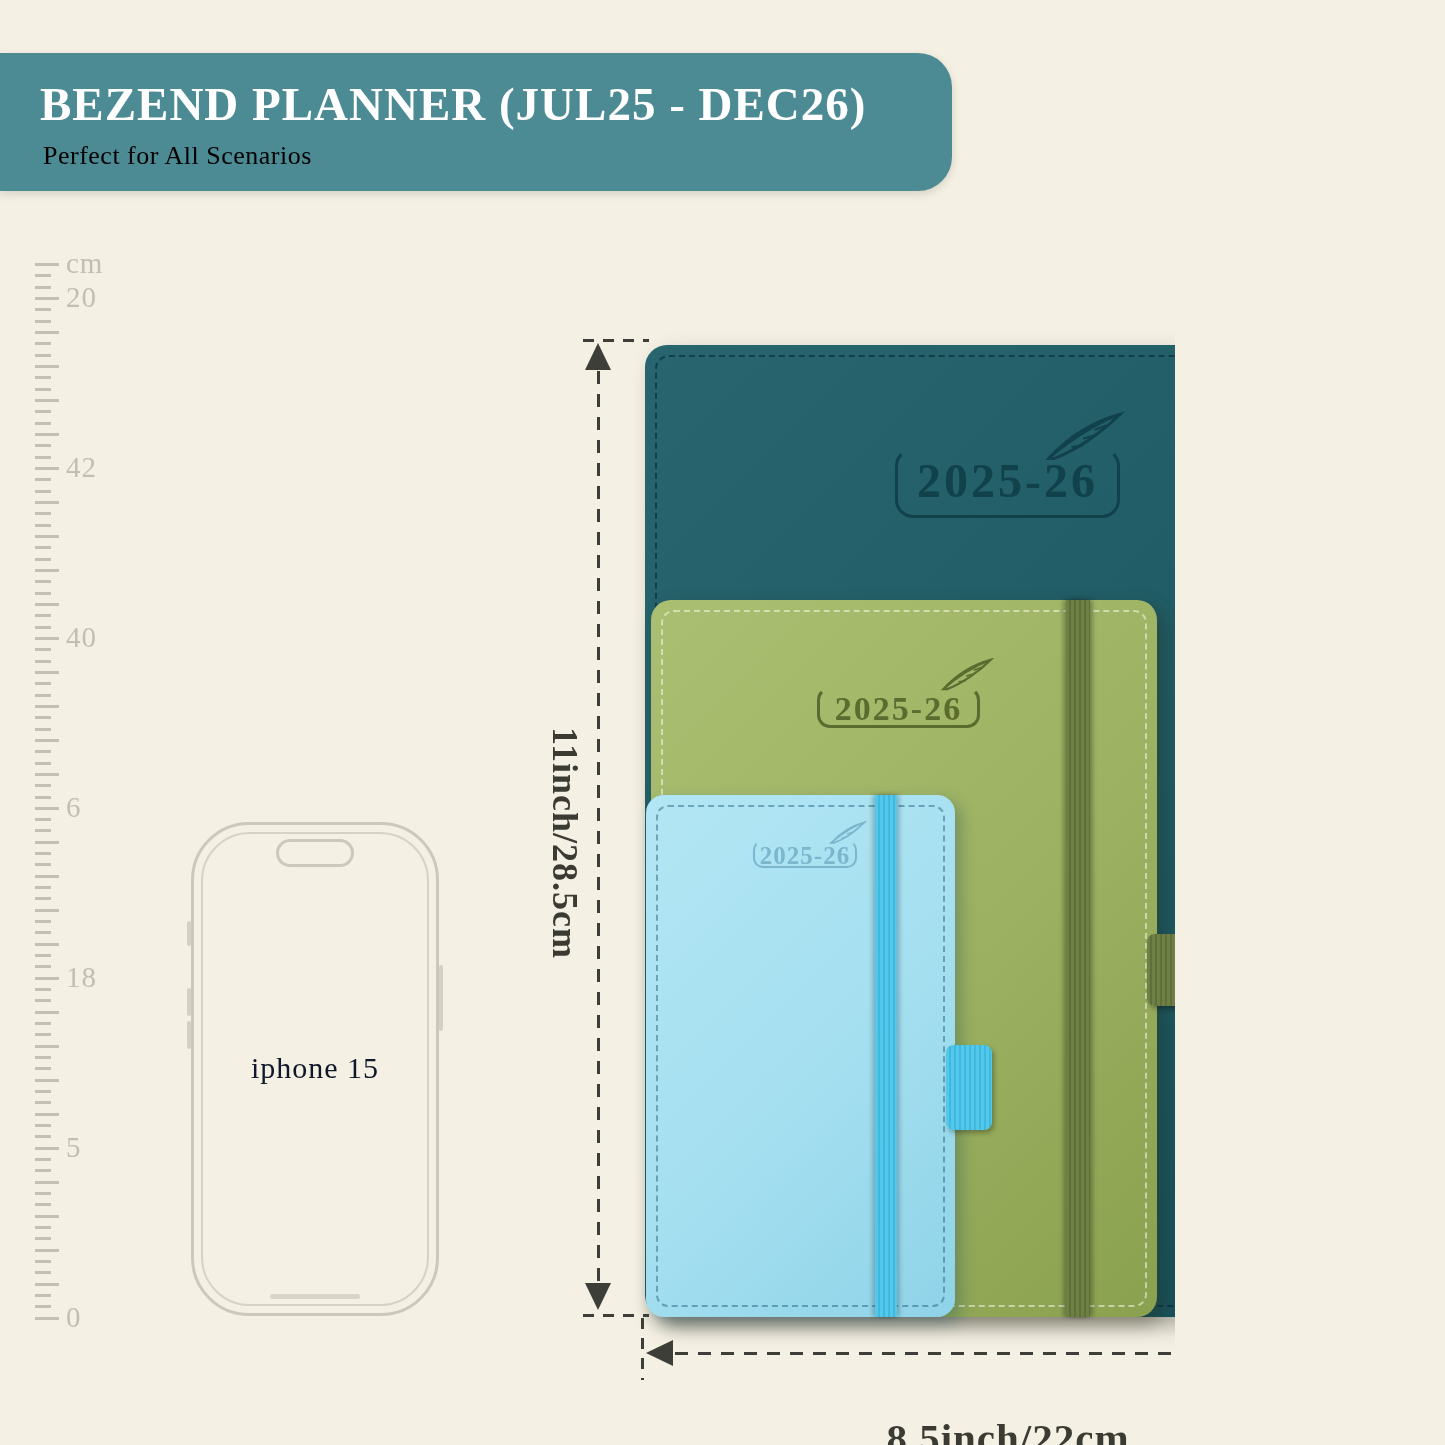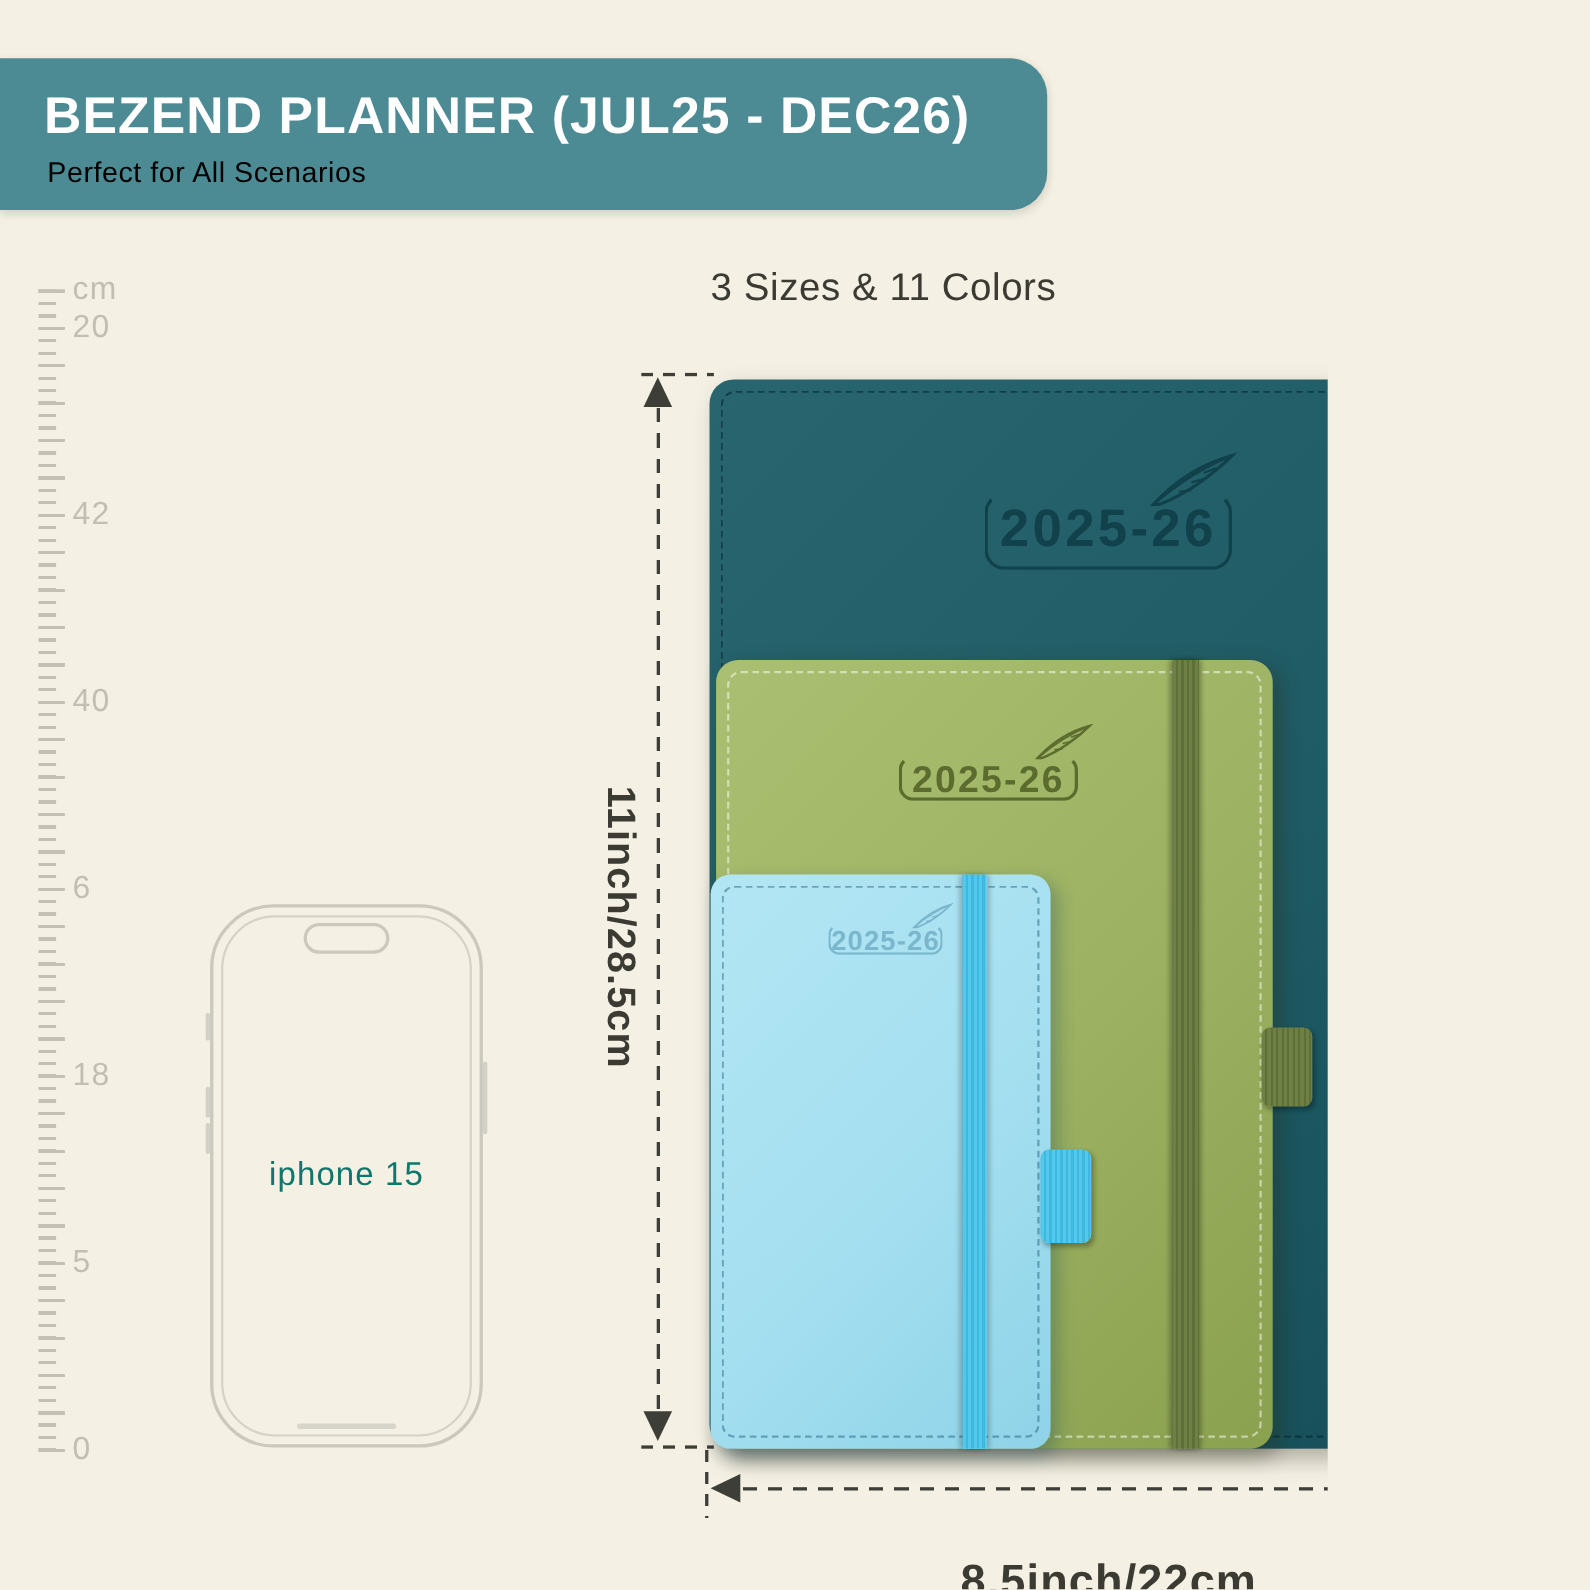--- a/index.html
+++ b/index.html
@@ -1,18 +1,18 @@
 <!DOCTYPE html>
 <html><head>
 <meta charset="utf-8">
 <style>
   html,body { margin:0; padding:0; background:#f4f0e3; }
   .stage {
     position:relative; width:1175px; height:1445px; overflow:hidden;
-    background:#f4f0e3; font-family:Liberation Sans, sans-serif;padding-left:32px;
+    background:#f4f0e3; font-family:Liberation Serif, serif;
   }
 
   
   .banner {
     position:absolute; left:0; top:53px; width:952px; height:138px;
     background:#4d8b94; border-radius:0 34px 34px 0;
     box-shadow:0 3px 8px rgba(70,70,55,.18);
   }
   .banner-title {
     position:absolute; left:40px; top:24px; font-size:47px; font-weight:bold;
@@ -51,21 +51,21 @@
   .phone-inner {
     position:absolute; left:7px; top:7px; right:7px; bottom:7px;
     border:2px solid #d5d2c7; border-radius:49px;
   }
   .island {
     position:absolute; left:50%; transform:translateX(-50%); top:14px;
     width:72px; height:22px; border:3px solid #cbc8bd; border-radius:14px;
   }
   .phone-label {
     position:absolute; left:0; width:100%; top:226px; text-align:center;
-    font-size:30px; color:#0f766e; letter-spacing:1px;
+    font-size:30px; color:#0f172a; letter-spacing:1px;
   }
   .home-bar {
     position:absolute; left:50%; transform:translateX(-50%); bottom:14px;
     width:90px; height:5px; background:#d7d4c9; border-radius:3px;
   }
   .side-btn { position:absolute; width:4px; background:#d3d0c5; border-radius:2px; }
   .sb-l1 { left:-7px; top:96px;  height:25px; }
   .sb-l2 { left:-7px; top:163px; height:28px; }
   .sb-l3 { left:-7px; top:196px; height:28px; }
   .sb-r1 { right:-7px; top:140px; height:66px; }
@@ -191,21 +191,20 @@
 <body>
 
 <div class="stage">
 
   <div class="banner">
     <div class="banner-title">BEZEND PLANNER (JUL25 - DEC26)</div>
     <div class="banner-subtitle">Perfect for All Scenarios</div>
   </div>
 
   <div class="info">
-    <div>3 Sizes &amp; 11 Colors</div>
   </div>
 
   <div>
     <div class="ruler-short"></div>
     <div class="ruler-long"></div>
     <span class="ruler-num" style="top:246px">cm</span>
     <span class="ruler-num" style="top:280px">20</span>
     <span class="ruler-num" style="top:450px">42</span>
     <span class="ruler-num" style="top:620px">40</span>
     <span class="ruler-num" style="top:790px">6</span>

